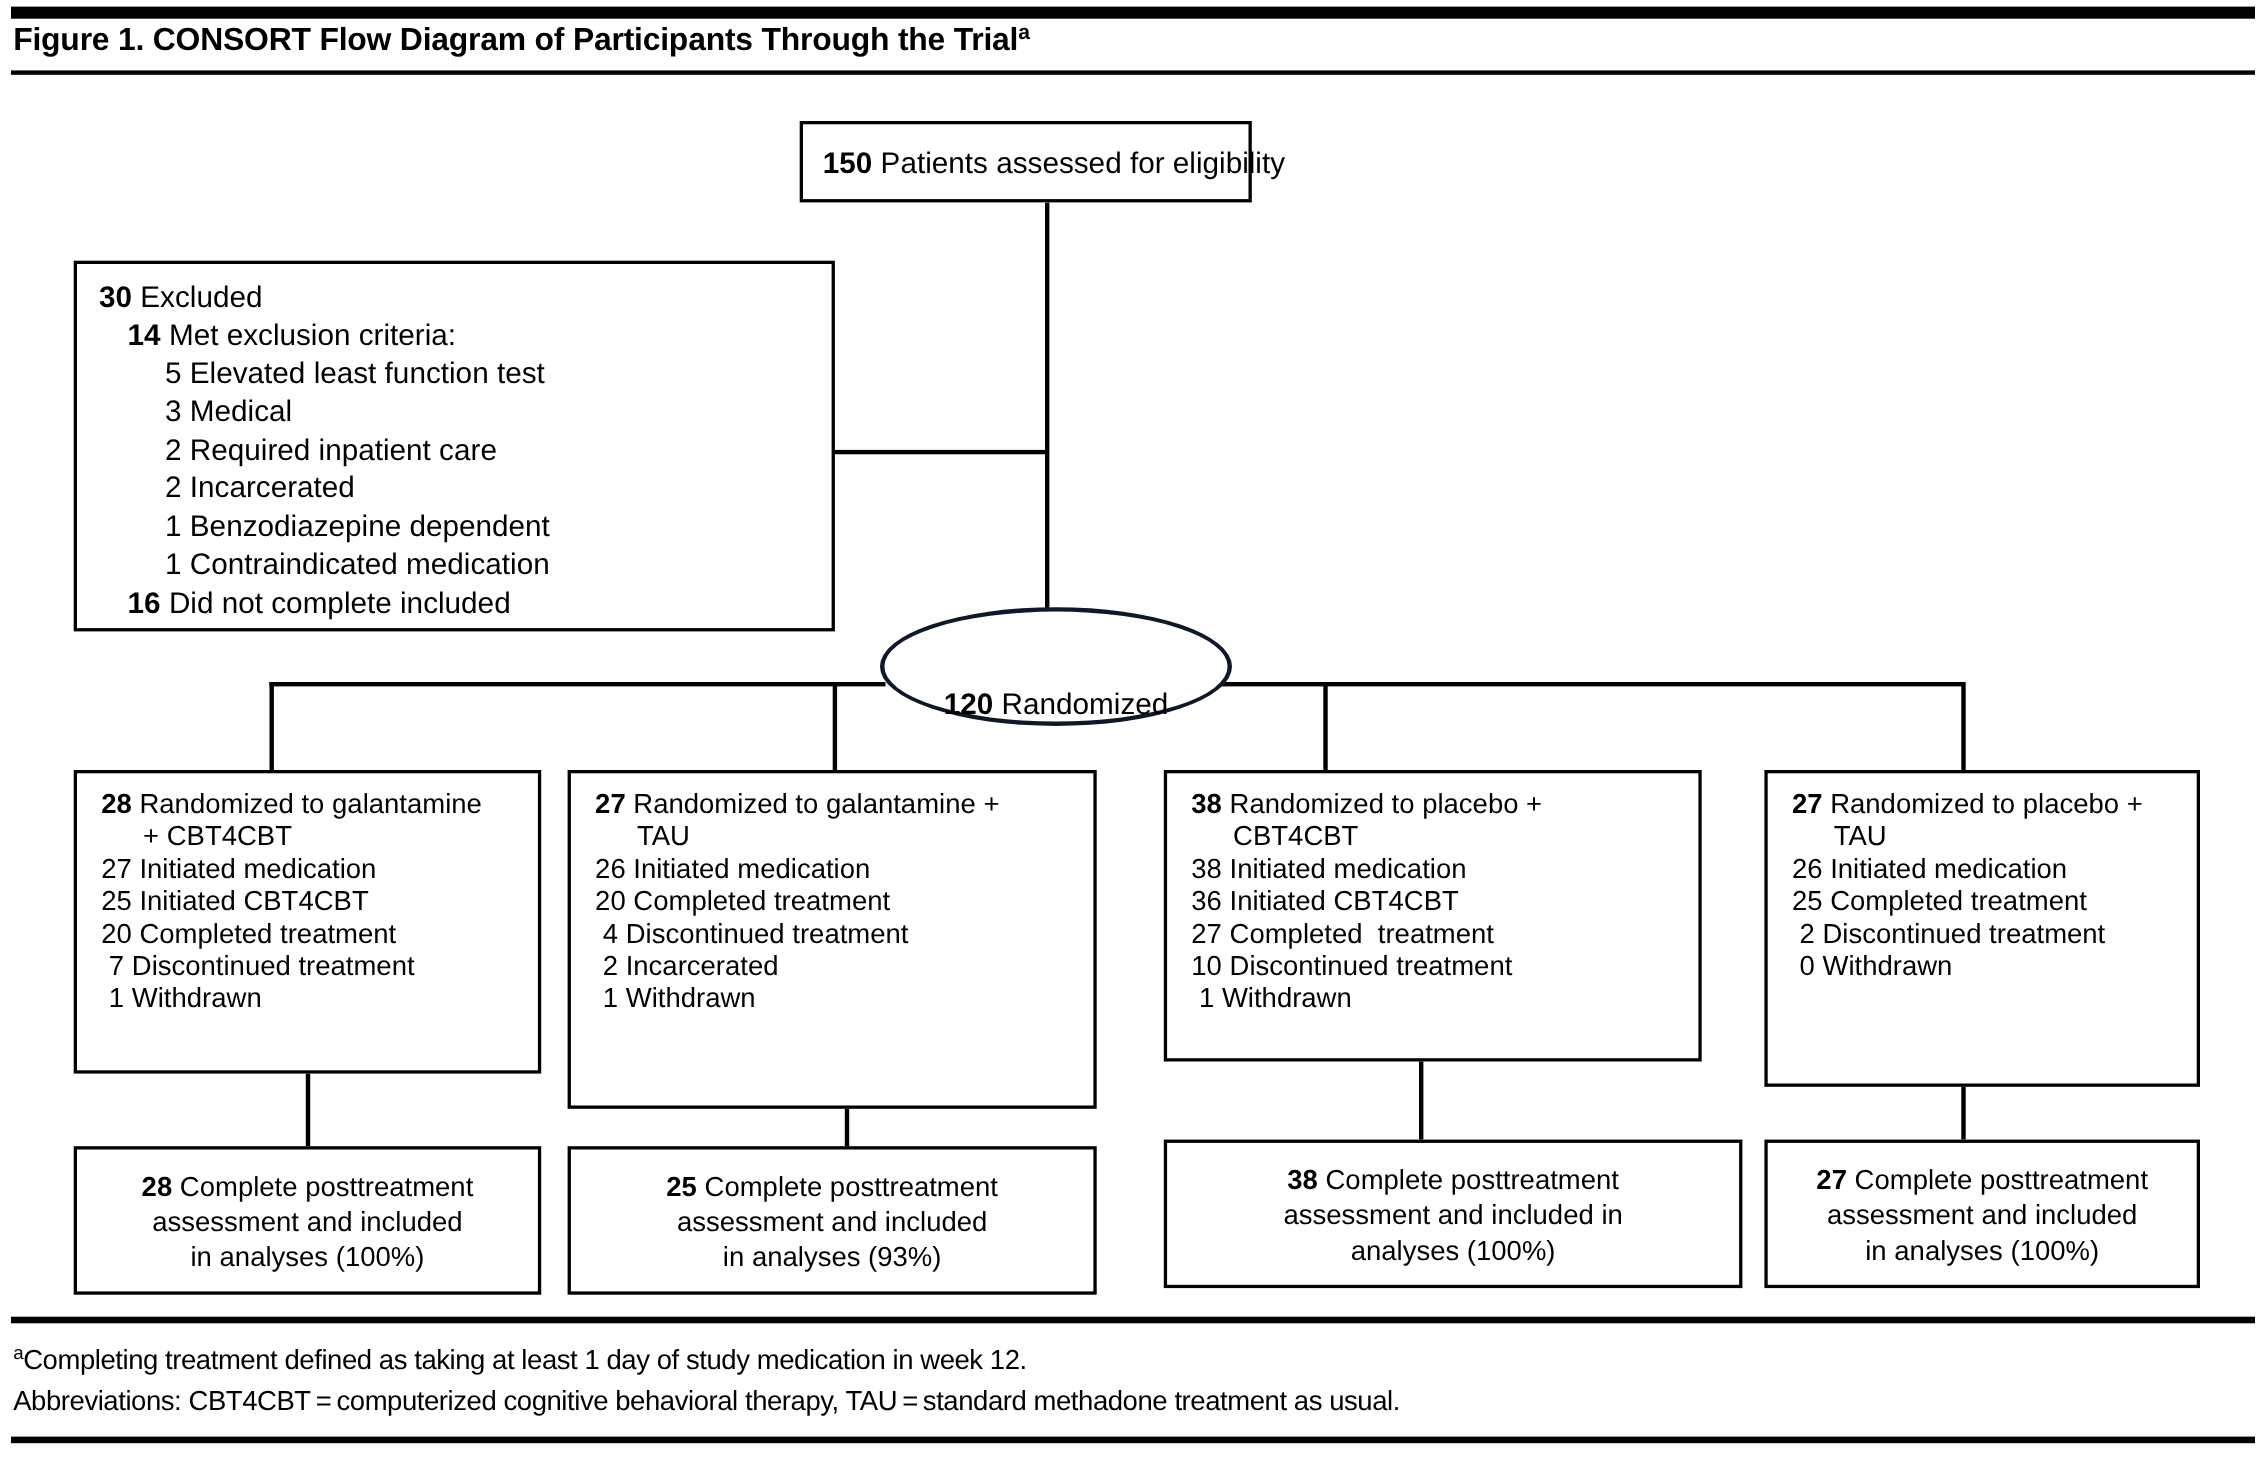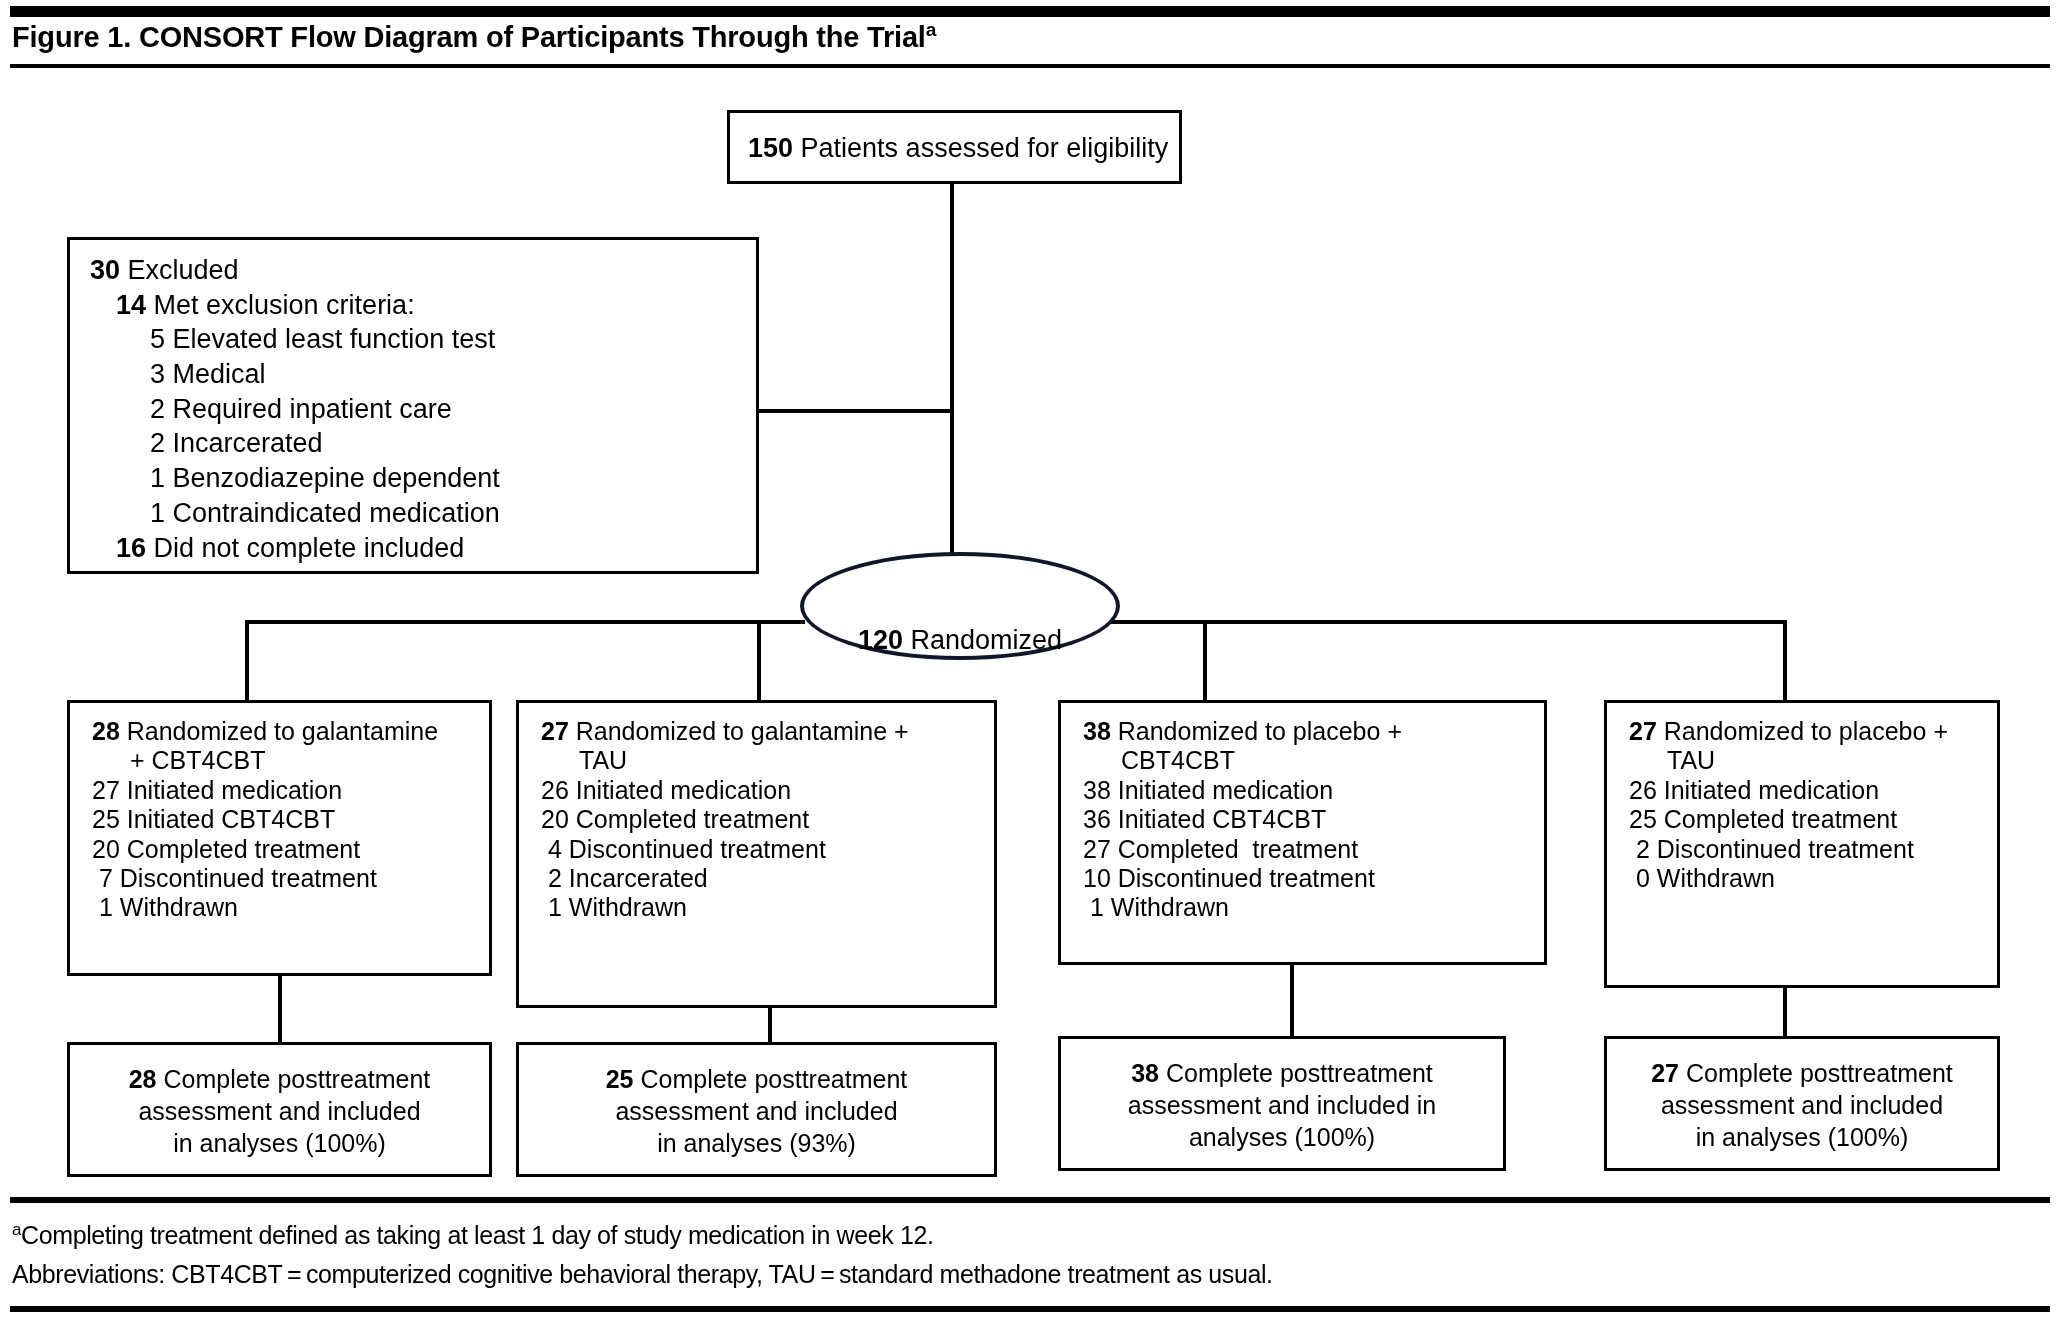--- a/index.html
+++ b/index.html
@@ -52,21 +52,21 @@
   }
   .box-inner {
     font-size: 25px;
     line-height: 1.14;
     white-space: pre;
   }
   .b { font-weight: bold; }
 
   
   #box-eligibility {
-    left: 727px; top: 110px; width: 455px; height: 74px;
+    left: 727px; top: 110px; width: 411px; height: 74px;
   }
   #box-eligibility .box-inner {
     padding: 20px 0 0 18px;
     font-size: 27px;
   }
 
   
   #box-excluded {
     left: 67px; top: 237px; width: 692px; height: 337px;
   }
@@ -121,21 +121,21 @@
   
   .out-box .box-inner {
     padding: 18px 6px 0 6px;
     font-size: 25px;
     line-height: 1.28;
     text-align: center;
     white-space: pre-line;
   }
   #out-1 { left: 67px;   top: 1042px; width: 425px; height: 135px; }
   #out-2 { left: 516px;  top: 1042px; width: 481px; height: 135px; }
-  #out-3 { left: 1058px; top: 1036px; width: 448px; height: 135px; }
+  #out-3 { left: 1058px; top: 1036px; width: 526px; height: 135px; }
   #out-4 { left: 1604px; top: 1036px; width: 396px; height: 135px; }
 
   
   .footnote {
     position: absolute;
     left: 12px;
     font-size: 25px;
     letter-spacing: -0.4px;
     white-space: nowrap;
     line-height: 1;

